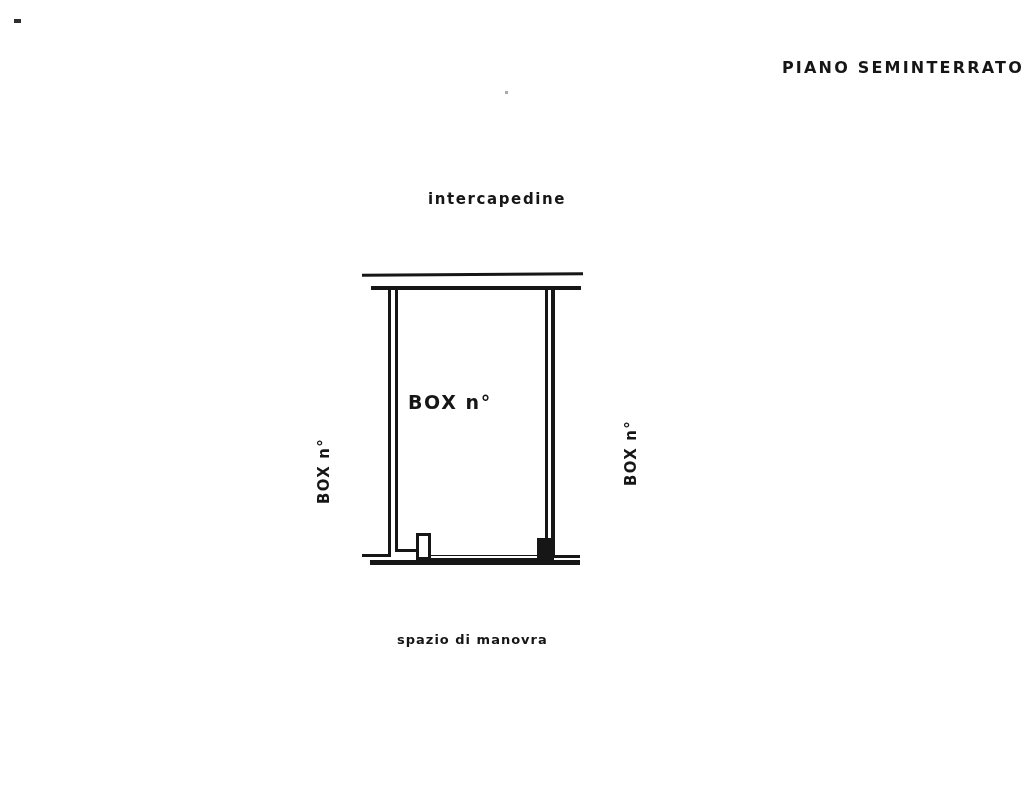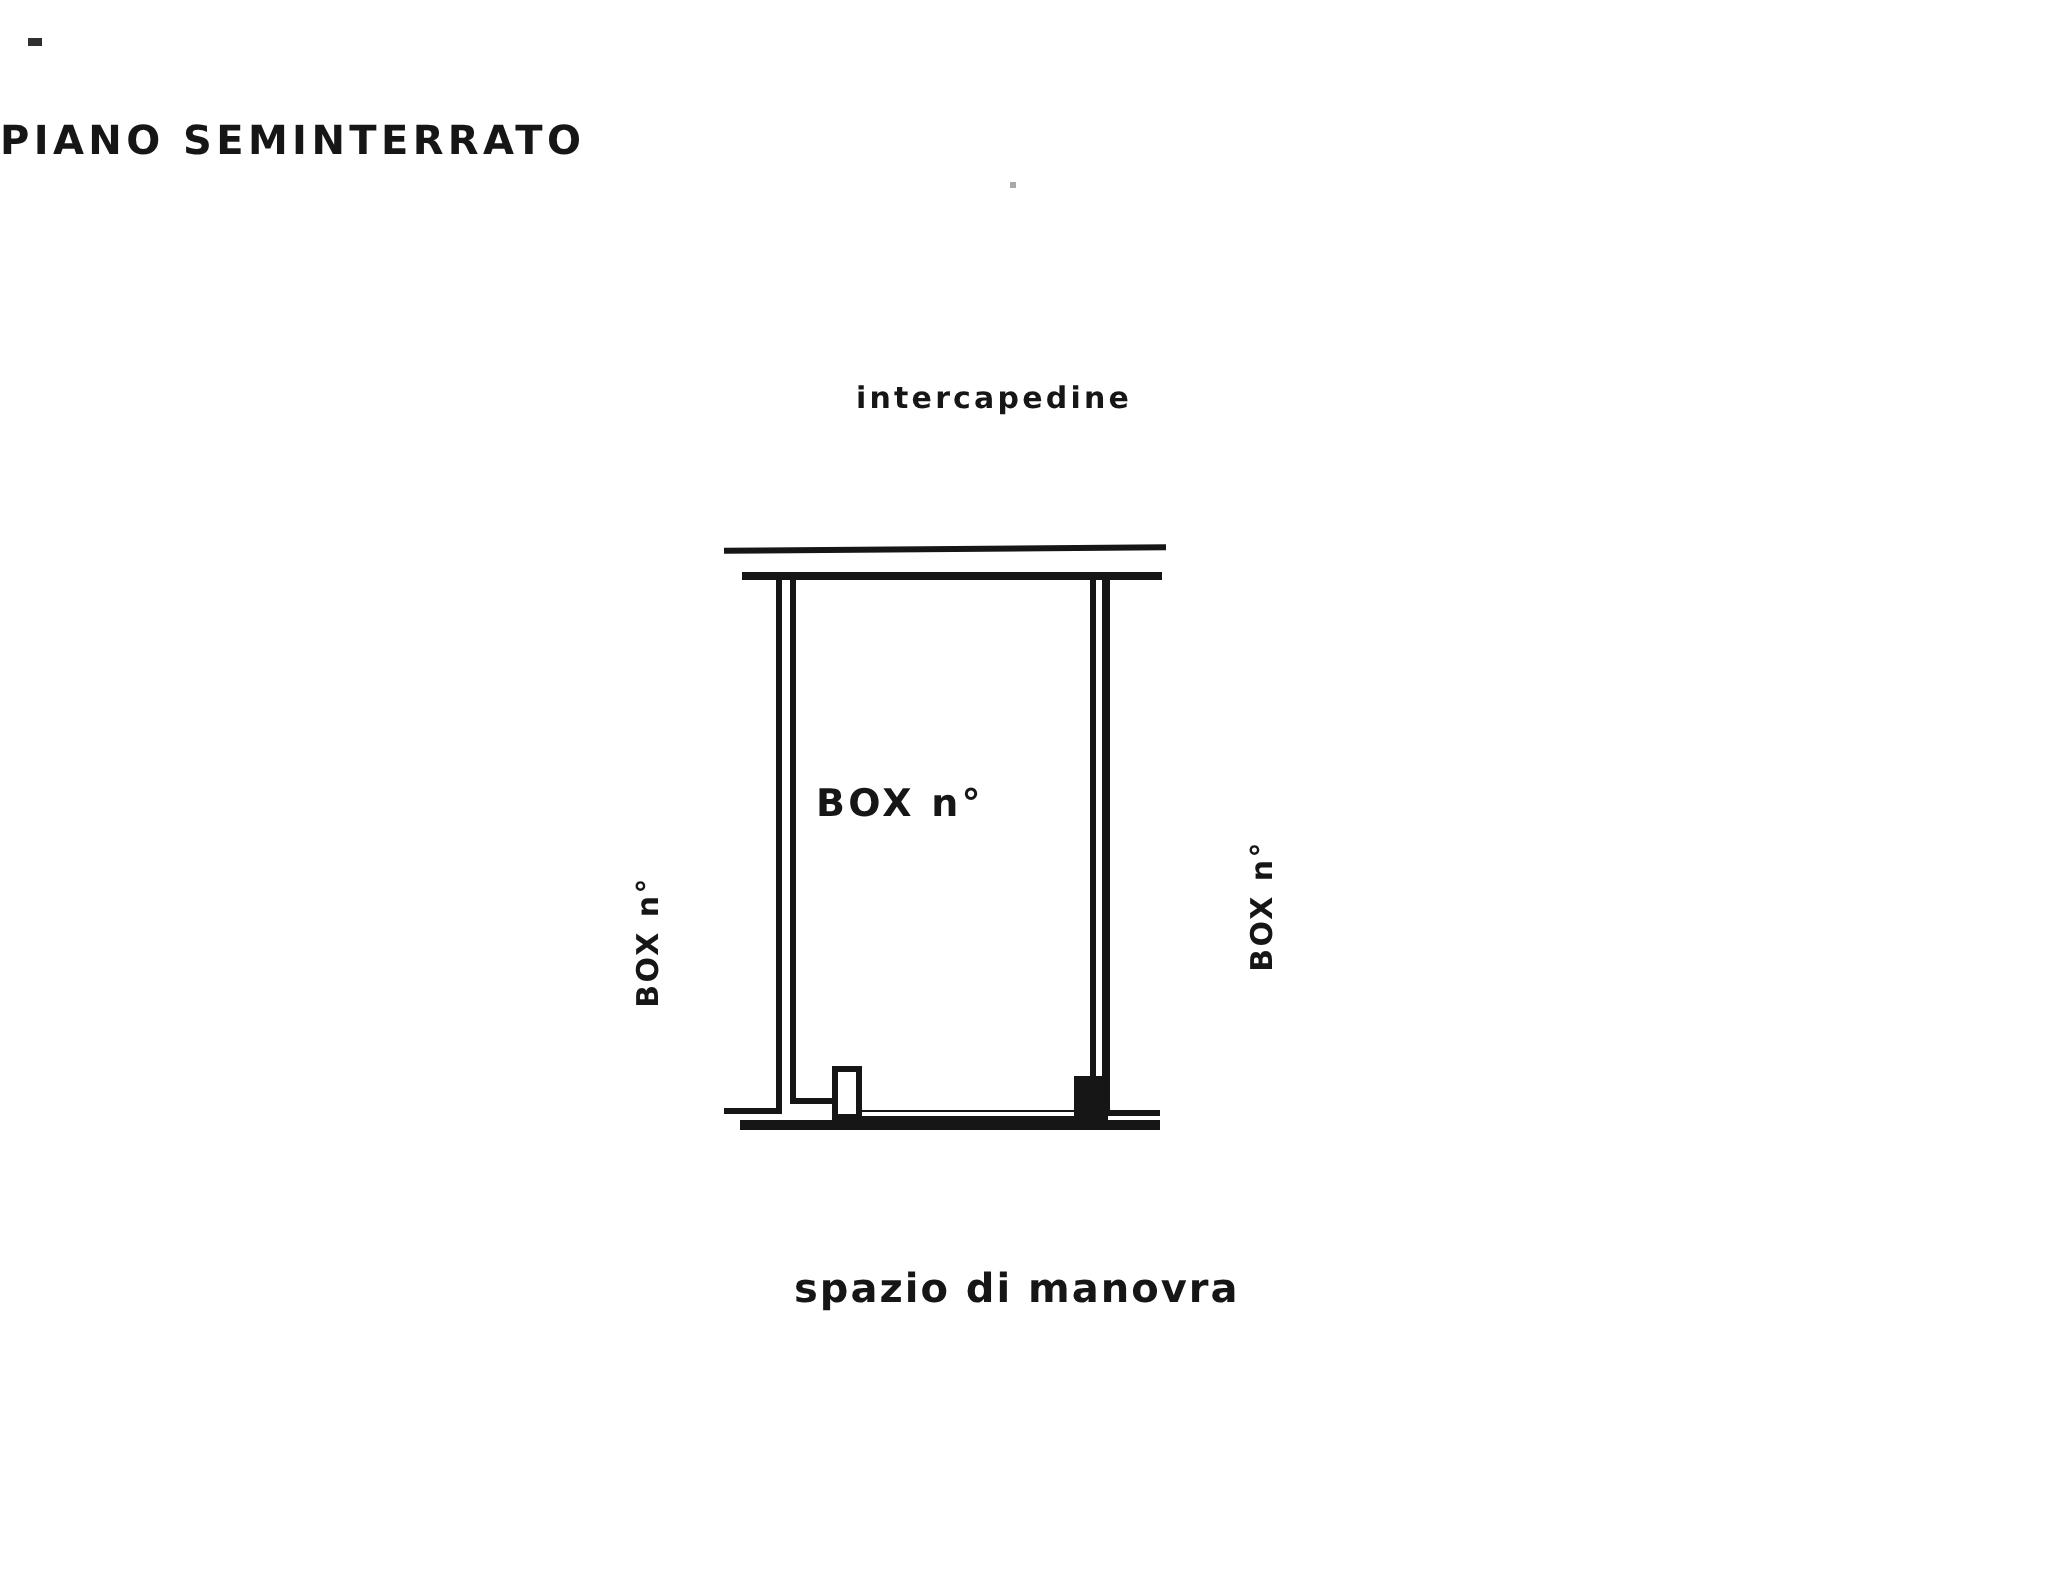--- a/index.html
+++ b/index.html
@@ -24,22 +24,22 @@
   
   .lbl {
     position: absolute;
     color: #161616;
     white-space: nowrap;
   }
   .title {
     left: 0;
     top: 58px;
     width: 1024px;
-    text-align: left;
-    font-size: 20px;
+    text-align: right;
+    font-size: 16px;
     font-weight: bold;
     letter-spacing: 2.2px;
   }
   .title-dot {
     position: absolute;
     left: 505px;
     top: 91px;
     width: 3px;
     height: 3px;
     background: #a9a9a9;
@@ -79,21 +79,21 @@
     left: 275px;  
     top: 461px;   
   }
   .lbl-box-right {
     left: 582px;  
     top: 443px;   
   }
   .lbl-spazio {
     left: 397px;
     top: 632px;
-    font-size: 20px;
+    font-size: 13px;
     font-weight: bold;
     letter-spacing: 1.0px;
   }
 
   
   .line-top-outer   { left: 362px; top: 273px; width: 221px; height: 3px; transform: rotate(-0.45deg); }
   .line-top-inner   { left: 371px; top: 286px; width: 210px; height: 3.5px; }
 
   .wall-left-outer  { left: 388px; top: 288px; width: 3px;  height: 269px; }
   .wall-left-inner  { left: 395px; top: 288px; width: 3px;  height: 263px; }

